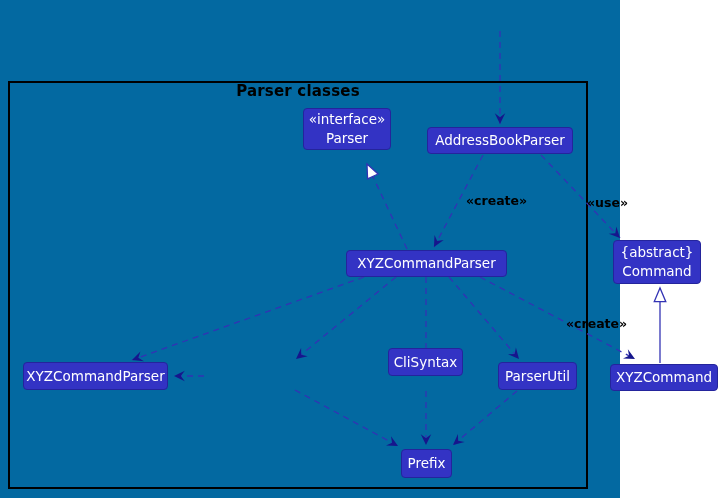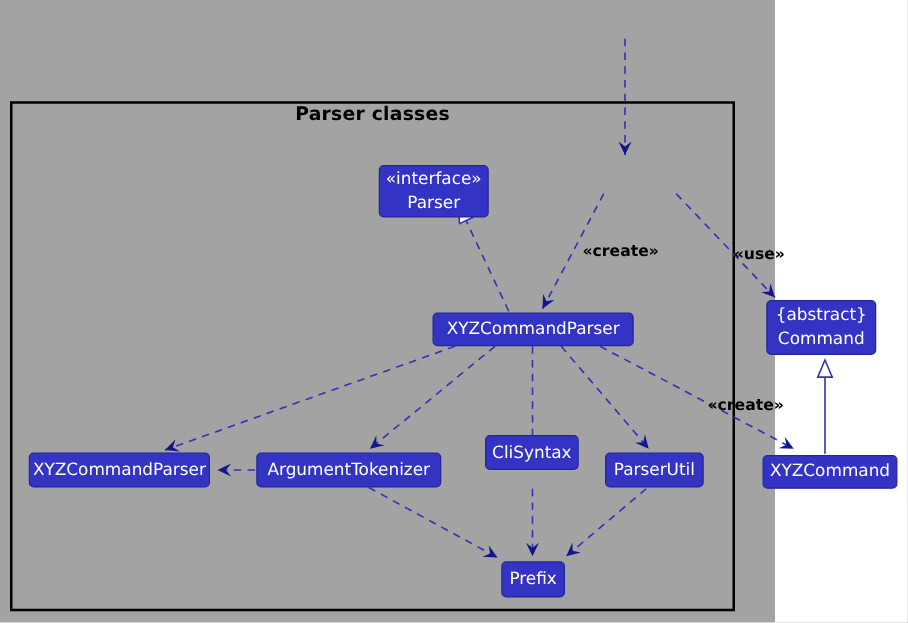--- a/index.html
+++ b/index.html
@@ -5,21 +5,21 @@
   html, body {
     margin: 0; padding: 0;
     width: 726px; height: 498px;
     background: #ffffff;
     font-family: "DejaVu Sans", "Liberation Sans", sans-serif;
     overflow: hidden;
   }
   #canvas {
     position: relative;
     width: 620px; height: 498px;
-    background: #a3a3a3;
+    background: #0369a1;
   }
   #edge-layer {
     position: absolute; left: 0; top: 0;
     width: 726px; height: 498px;
     pointer-events: none;
   }
   .frame {
     position: absolute;
     left: 8px; top: 81px;
     width: 580px; height: 408px;
@@ -89,48 +89,48 @@
     <path class="dashed-edge" d="M426,277 L426,359" marker-end="url(#vee)"></path>
     <path class="dashed-edge" d="M449,277 L519,359" marker-end="url(#vee)"></path>
     <path class="dashed-edge" d="M480,277 L635,359" marker-end="url(#vee)"></path>
     <path class="dashed-edge" d="M204,376 L174,376" marker-end="url(#vee)"></path>
     <path class="dashed-edge" d="M295,390 L398,446" marker-end="url(#vee)"></path>
     <path class="dashed-edge" d="M426,391 L426,445" marker-end="url(#vee)"></path>
     <path class="dashed-edge" d="M517,391 L453,445" marker-end="url(#vee)"></path>
     <path class="solid-edge" d="M660,363 L660,288" marker-end="url(#tri)"></path>
   </svg>
 
-  <div class="node" style="left:303px; top:132px; width:88px; height:42px;">
+  <div class="node" style="left:303px; top:108px; width:88px; height:42px;">
     <span>«interface»</span>
     <span>Parser</span>
   </div>
 
+  <div class="node" style="left:427px; top:127px; width:146px; height:27px;">
+    <span>AddressBookParser</span>
+  </div>
 
   <div class="node" style="left:346px; top:250px; width:161px; height:27px;">
     <span>XYZCommandParser</span>
   </div>
 
   <div class="node" style="left:613px; top:240px; width:88px; height:44px;">
     <span>{abstract}</span>
     <span>Command</span>
   </div>
 
   <div class="node" style="left:23px; top:362px; width:145px; height:28px;">
     <span>XYZCommandParser</span>
   </div>
 
-  <div class="node" style="left:205px; top:362px; width:148px; height:28px;">
-    <span>ArgumentTokenizer</span>
-  </div>
 
   <div class="node" style="left:388px; top:348px; width:75px; height:28px;">
     <span>CliSyntax</span>
   </div>
 
-  <div class="node" style="left:484px; top:362px; width:79px; height:28px;">
+  <div class="node" style="left:498px; top:362px; width:79px; height:28px;">
     <span>ParserUtil</span>
   </div>
 
   <div class="node" style="left:401px; top:449px; width:51px; height:29px;">
     <span>Prefix</span>
   </div>
 
   <div class="node" style="left:610px; top:364px; width:108px; height:27px;">
     <span>XYZCommand</span>
   </div>

